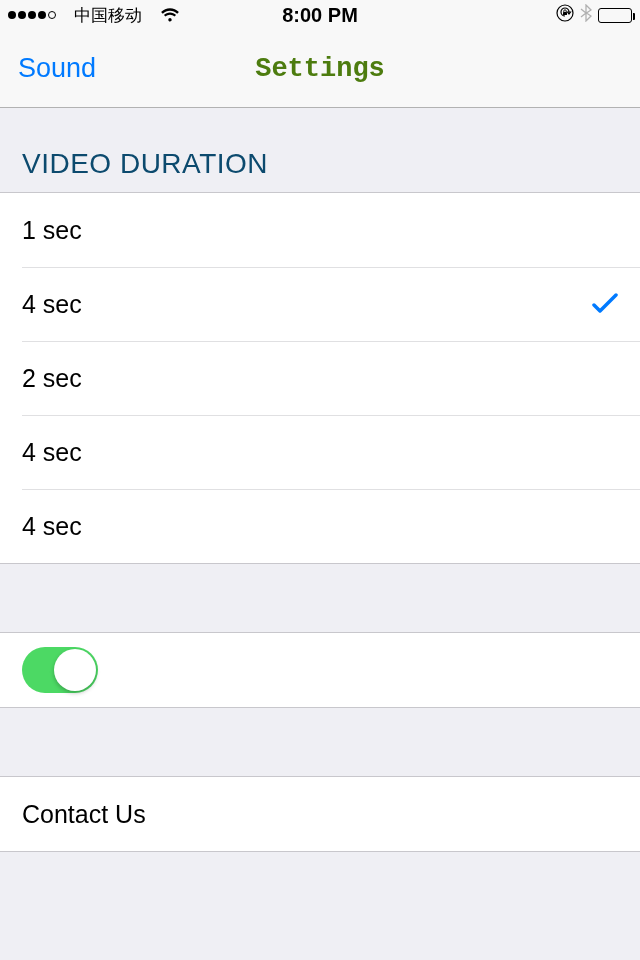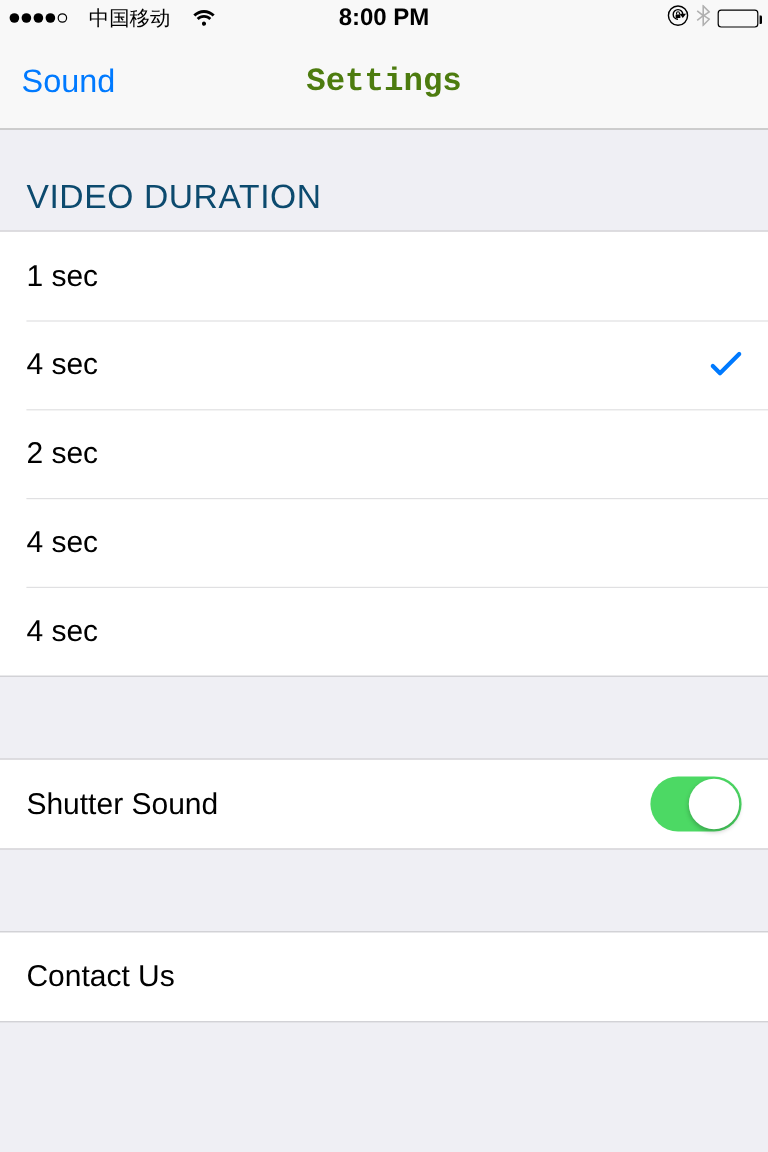--- a/index.html
+++ b/index.html
@@ -180,21 +180,20 @@
   </div>
   <div class="cell">
     <span>4 sec</span>
   </div>
 </div>
 
 <div class="gap"></div>
 
 <div class="cell-group">
   <div class="cell">
-    <span>Shutter Sound</span>
     <div class="switch">
       <div class="switch-knob"></div>
     </div>
   </div>
 </div>
 
 <div class="gap-sm"></div>
 
 <div class="cell-group">
   <div class="cell">

